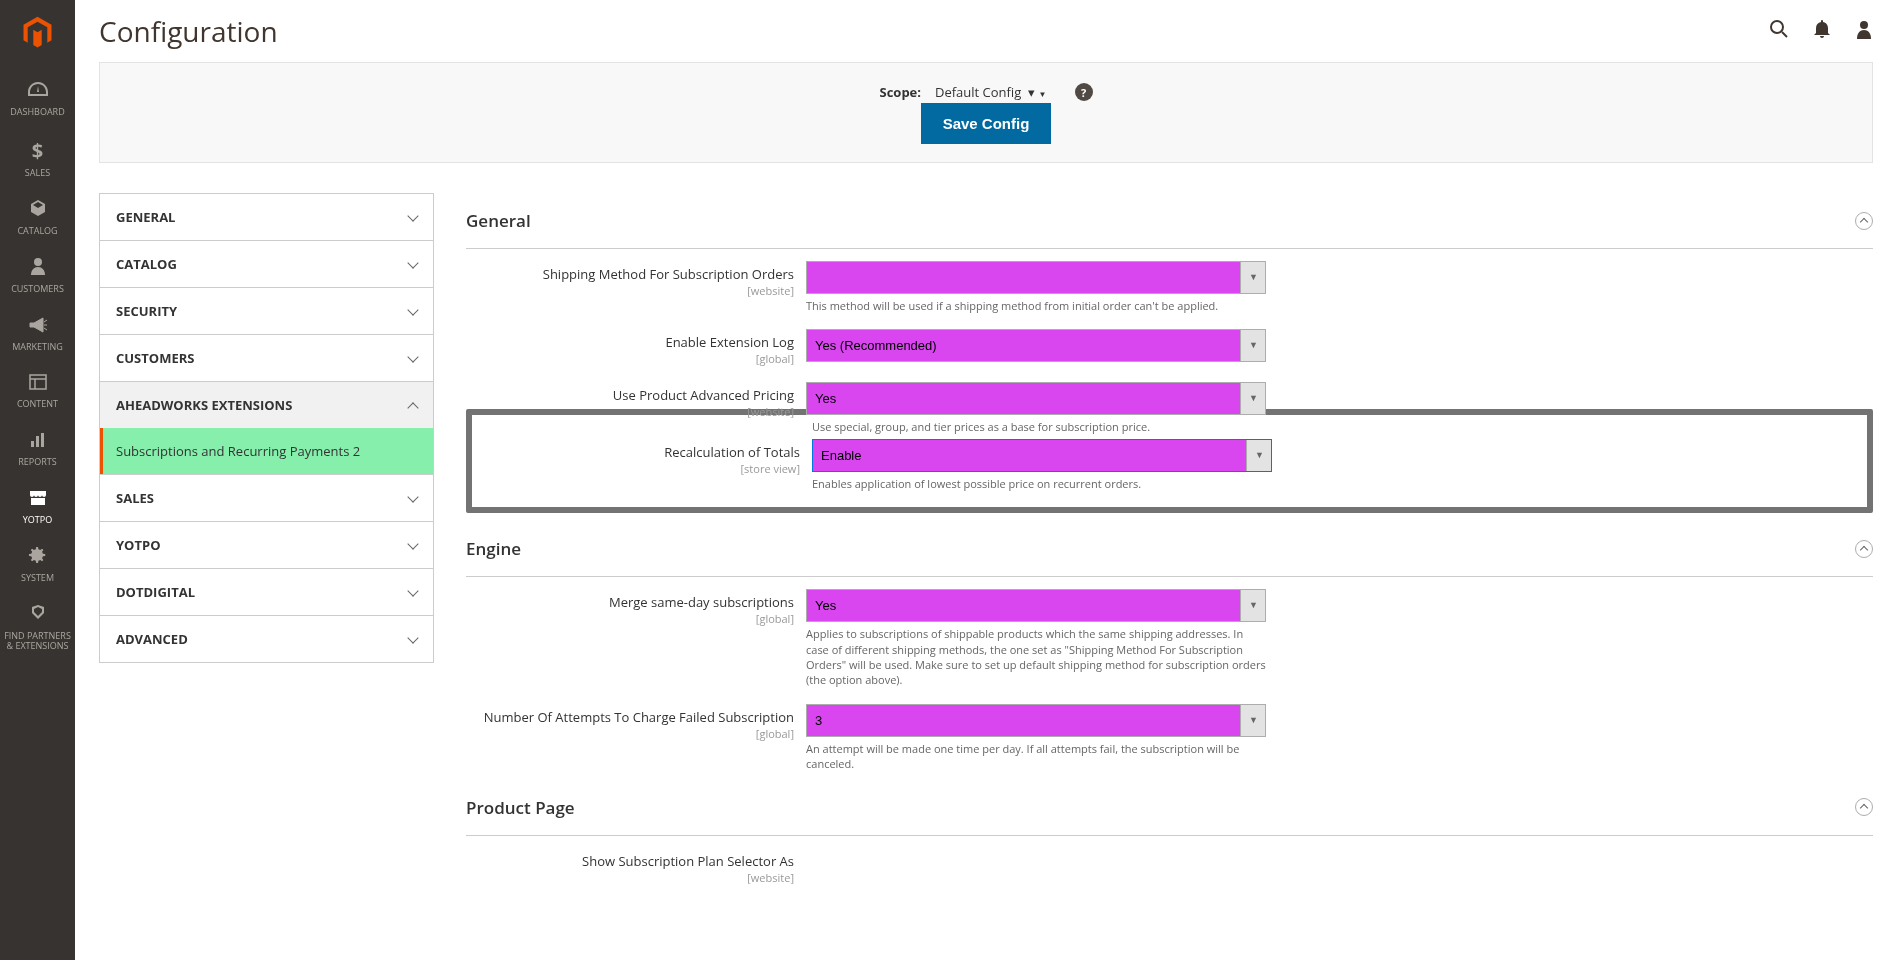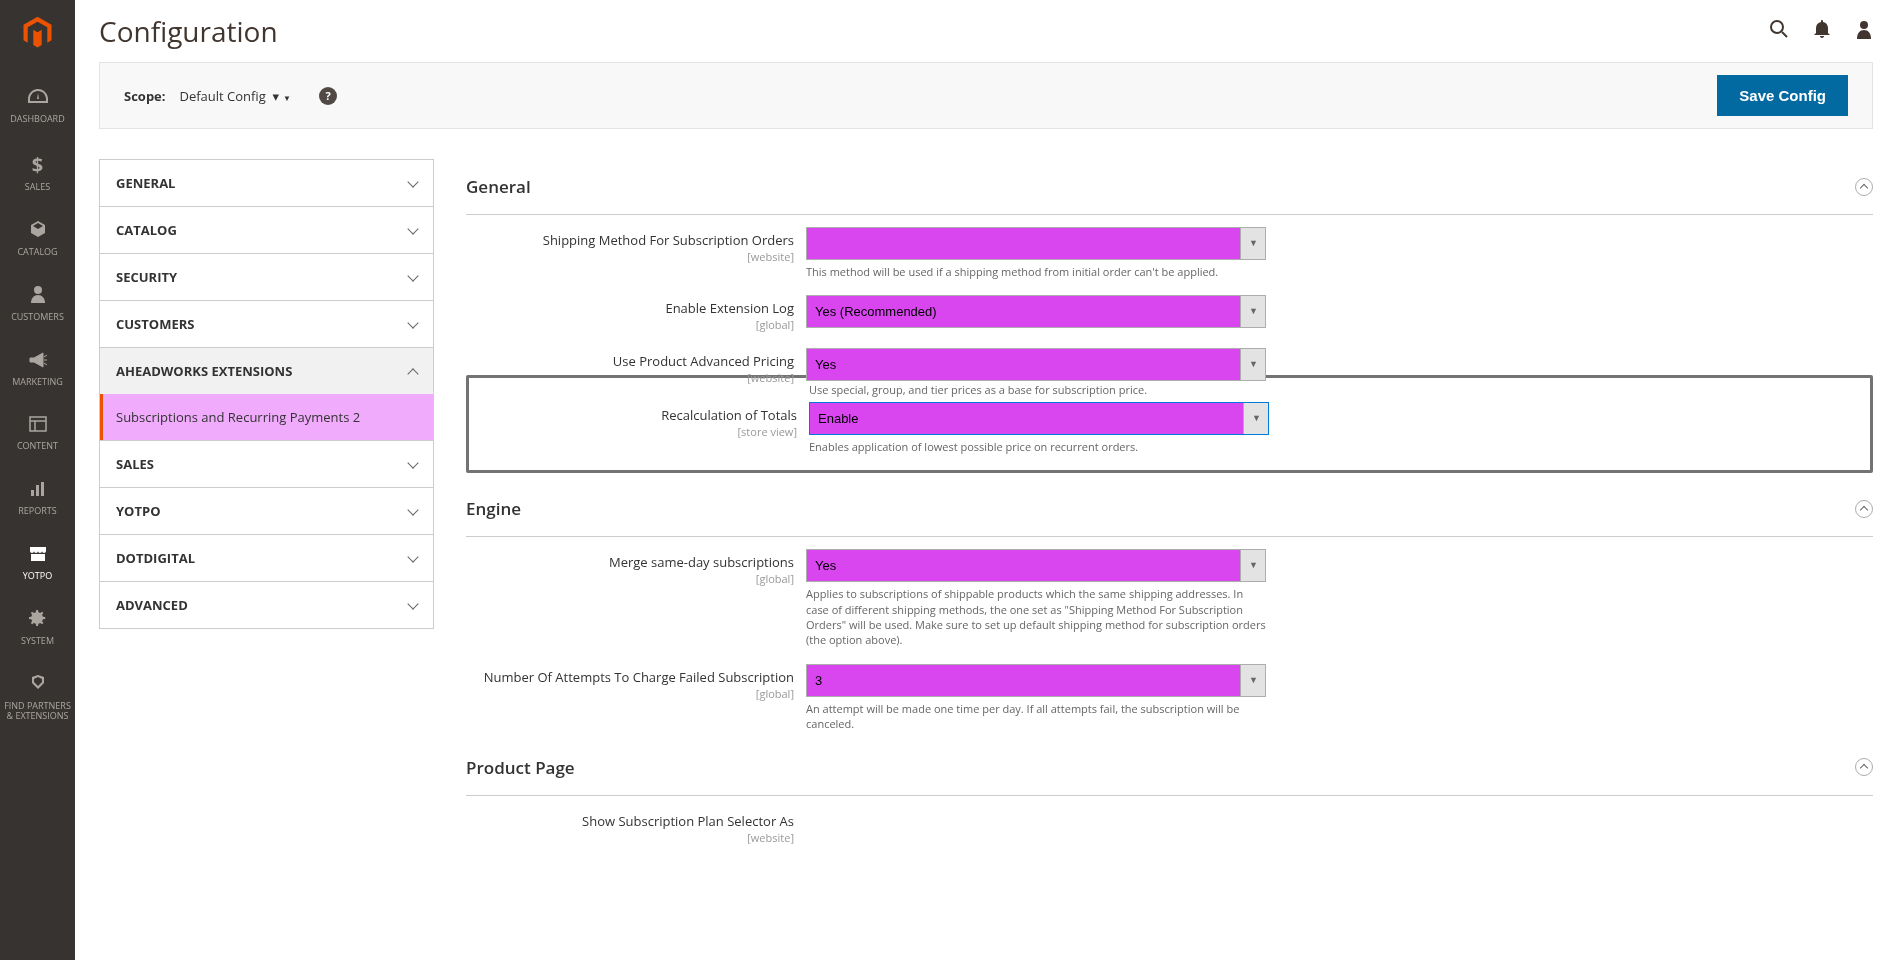--- a/index.html
+++ b/index.html
@@ -1,75 +1,75 @@
 <!DOCTYPE html>
 <html><head>
 <meta charset="utf-8">
 <style>
 * { margin: 0; padding: 0; box-sizing: border-box; }
 body { font-family: 'Open Sans', Arial, sans-serif; font-size: 13px; color: #333; background: #fff; }
 
 .sidebar {
   position: fixed; left: 0; top: 0; width: 75px; height: 100vh;
-  background: #373330; display: flex; flex-direction: column; align-items: center; gap: 7px;
+  background: #373330; display: flex; flex-direction: column; align-items: center;
 }
 .sidebar-logo { padding: 15px 0; }
 .sidebar-logo svg { width: 35px; height: 35px; }
 .sidebar-item { width: 100%; padding: 10px 0; text-align: center; cursor: pointer; color: #aaa69f; }
 .sidebar-item.active { color: #fff; }
 .sidebar-item .icon { display: block; margin: 0 auto 4px; font-size: 18px; }
 .sidebar-item .label { font-size: 9px; display: block; line-height: 1.1; }
 
 .main { margin-left: 75px; padding: 0 24px; }
 
 .page-header { display: flex; align-items: center; justify-content: space-between; padding: 12px 0; }
 .page-title { font-size: 28px; font-weight: 400; color: #41362f; }
 .header-icons { display: flex; gap: 24px; align-items: center; }
 .header-icon { font-size: 18px; color: #41362f; cursor: pointer; }
 
 .scope-bar {
-  background: #f8f8f8; border: 1px solid #e3e3e3; padding: 12px 24px;
-  display: flex; align-items: center; justify-content: space-between; margin-bottom: 30px;
+  background: #f8f8f8; border: 1px solid #e3e3e3; padding: 18px 24px;
+  display: flex; align-items: center; justify-content: space-between; margin-bottom: 30px; flex-direction: column;
 }
 .scope-left { display: flex; align-items: center; gap: 12px; }
 .scope-label { font-weight: 700; font-size: 13px; }
 .scope-select { font-size: 13px; padding: 2px 16px 2px 2px; border: none; background: transparent; cursor: pointer; position: relative; }
 .scope-select::after { content: '▼'; font-size: 8px; margin-left: 4px; }
 .scope-help { width: 18px; height: 18px; border-radius: 50%; background: #514943; color: #fff; display: inline-flex; align-items: center; justify-content: center; font-size: 11px; font-weight: bold; cursor: pointer; }
 .save-btn { background: #0369a1; color: #fff; border: none; padding: 12px 22px; font-size: 15px; font-weight: 600; cursor: pointer; }
 
 .content-row { display: flex; gap: 32px; }
 
 .config-nav { width: 335px; flex-shrink: 0; }
 .nav-section { border: 1px solid #ccc; border-bottom: none; }
 .nav-section:last-child { border-bottom: 1px solid #ccc; }
 .nav-section-head { padding: 14px 16px; font-weight: 700; font-size: 13px; color: #333; cursor: pointer; display: flex; justify-content: space-between; align-items: center; text-transform: uppercase; }
 .nav-section-head.expanded { background: #f1f1f1; }
 .nav-chevron::before { content: ''; display: inline-block; width: 7px; height: 7px; border-right: 1.5px solid #666; border-bottom: 1.5px solid #666; transform: rotate(45deg); margin-bottom: 2px; }
 .nav-chevron.up::before { transform: rotate(-135deg); margin-bottom: -2px; }
-.nav-sub { border-left: 3px solid #eb5202; padding: 14px 16px 14px 13px; font-size: 13px; color: #333; background: #f0abfc; cursor: pointer; }
+.nav-sub { border-left: 3px solid #eb5202; padding: 14px 16px 14px 13px; font-size: 13px; color: #333; background: #86efac; cursor: pointer; }
 
 .config-main { flex: 1; min-width: 0; }
 .config-section { margin-bottom: 4px; }
 .section-head { padding: 16px 0; font-size: 17px; font-weight: 600; color: #333; border-bottom: 1px solid #ccc; display: flex; justify-content: space-between; align-items: center; cursor: pointer; }
 .section-collapse { width: 18px; height: 18px; border: 1px solid #adadad; border-radius: 50%; display: inline-flex; align-items: center; justify-content: center; font-size: 9px; color: #666; }
 .section-collapse::before { content: ''; width: 5px; height: 5px; border-right: 1px solid #666; border-bottom: 1px solid #666; transform: rotate(-135deg); margin-top: 2px; }
 
 .field-row { display: flex; padding: 12px 0 4px; }
 .field-label-col { width: 340px; text-align: right; padding-right: 12px; padding-top: 4px; flex-shrink: 0; }
 .field-label { font-size: 13px; color: #333; display: block; }
 .field-scope { font-size: 11px; color: #999; display: block; }
 .field-control-col { flex: 1; max-width: 460px; }
 .field-select { width: 100%; height: 33px; border: 1px solid #adadad; padding: 4px 28px 4px 8px; font-size: 13px; background: #d946ef; appearance: none; }
 .select-wrap { position: relative; }
 .select-wrap::after { content: ''; position: absolute; right: 1px; top: 1px; width: 24px; height: 31px; background: #e3e3e3; border-left: 1px solid #adadad; pointer-events: none; }
 .select-wrap::before { content: '▼'; position: absolute; right: 8px; top: 9px; font-size: 9px; color: #666; z-index: 1; pointer-events: none; }
 .field-note { font-size: 11px; color: #666; margin-top: 4px; line-height: 1.4; }
 
-.highlight-box { border: 3px solid #737373; padding: 10px 0 12px; margin: -10px 0 8px; border-radius: 2px; }
+.highlight-box { border: 6px solid #737373; padding: 10px 0 12px; margin: -10px 0 8px; border-radius: 2px; }
 .highlight-box .field-row { padding-top: 4px; }
 .highlight-box .field-select { border: 1px solid #007bdb; }
 
 </style>
 </head>
 <body>
 
 <div class="sidebar">
   <div class="sidebar-logo">
     <svg viewBox="0 0 100 100">

